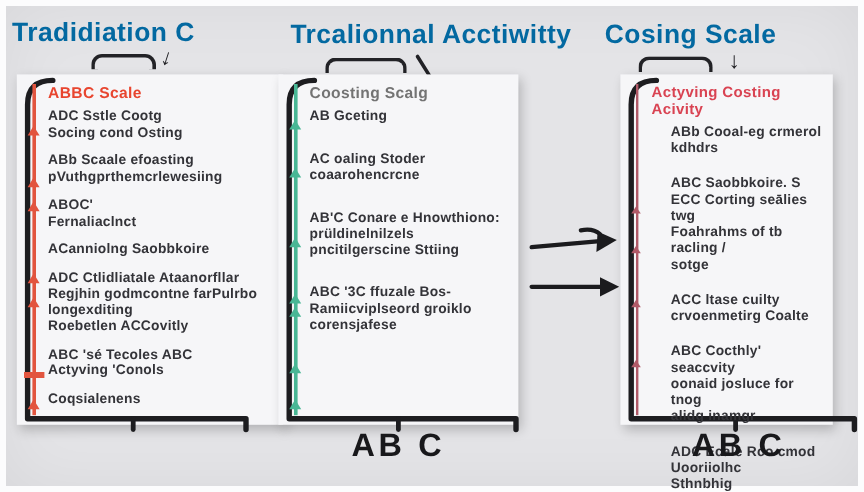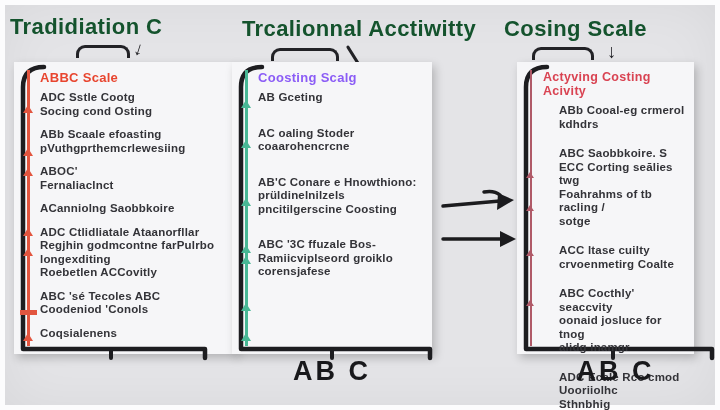--- a/index.html
+++ b/index.html
@@ -4,21 +4,21 @@
 <style>
   html,body { margin:0; padding:0; background:#cfcfd3; }
   .frame {
     position:relative; width:720px; height:410px;
     background:#e4e4e7;
     box-shadow: inset 0 0 0 5px #fcfcfd, inset 0 0 60px rgba(0,0,0,0.06);
     font-family:"Liberation Sans", sans-serif;
     overflow:hidden;
   }
   .col-header {
-    position:absolute; font-weight:bold; font-size:22px; color:#14532d;
+    position:absolute; font-weight:bold; font-size:22px; color:#0369a1;
     letter-spacing:0.4px; white-space:nowrap;
   }
   .h-bracket {
     position:absolute; height:13px; box-sizing:border-box;
     border:3px solid #222226; border-bottom:none;
     border-radius:9px 9px 0 0;
   }
   .h-arrow { position:absolute; font-size:19px; font-weight:bold; color:#222226; }
   .h-slash {
     position:absolute; width:3px; height:24px; background:#222226;
@@ -38,21 +38,21 @@
     position:absolute; left:-4px; width:0; height:0;
     border-left:5px solid transparent; border-right:5px solid transparent;
   }
   .col-red  .tick { border-bottom:8px solid #e2553f; }
   .col-teal .tick { border-bottom:8px solid #49b795; }
   .col-pink .tick { border-bottom:6px solid #b05a68; border-left-width:4px; border-right-width:4px; }
   .dash { position:absolute; left:-7px; width:17px; height:5px; background:#e2553f; }
   .panel-content { position:absolute; left:26px; top:8px; right:4px; }
   .panel-title { font-weight:bold; font-size:13px; letter-spacing:0.3px; margin:0 0 6px 0; }
   .col-red  .panel-title { color:#e8452f; }
-  .col-teal .panel-title { color:#8b5cf6; }
+  .col-teal .panel-title { color:#737373; }
   .col-pink .panel-title { color:#d94352; font-size:12.5px; }
   .panel-item {
     font-weight:bold; font-size:11.5px; line-height:13.5px; color:#333338;
     white-space:pre-line; letter-spacing:0.2px;
   }
   .col-red  .panel-item { margin-bottom:10px; }
   .col-teal .panel-item { margin-bottom:22px; }
   .col-pink .panel-item { margin-bottom:16px;margin-left:16px; }
   .bottom-label {
     position:absolute; top:356px; font-weight:bold; font-size:27px;
@@ -99,21 +99,21 @@
       <div class="panel-item">ABb Scaale efoasting
 pVuthgprthemcrlewesiing</div>
       <div class="panel-item">ABOC'
 Fernaliaclnct</div>
       <div class="panel-item">ACanniolng Saobbkoire</div>
       <div class="panel-item">ADC Ctlidliatale Ataanorfllar
 Regjhin godmcontne farPulrbo
 longexditing
 Roebetlen ACCovitly</div>
       <div class="panel-item">ABC 'sé Tecoles ABC
-Coodeniod 'Conols</div>
+Actyving 'Conols</div>
       <div class="panel-item">Coqsialenens</div>
     </div>
   </div>
 
   <div class="card col-teal" style="left:232px; width:200px;">
     <svg class="bracket" width="212" height="306" viewBox="0 0 212 306">
       <path d="M 30 5 Q 9 5 9 25 L 9 287 L 198 287 L 198 296" fill="none" stroke="#1d1d20" stroke-width="4.5" stroke-linecap="round" stroke-linejoin="round"></path>
       <path d="M 100 287 L 100 296" fill="none" stroke="#1d1d20" stroke-width="4" stroke-linecap="round"></path>
     </svg>
     <div class="axis-line">
@@ -125,21 +125,21 @@
       <div class="tick" style="top:233px;"></div>
       <div class="tick" style="top:263px;"></div>
     </div>
     <div class="panel-content">
       <div class="panel-title">Coosting Scalg</div>
       <div class="panel-item">AB Gceting</div>
       <div class="panel-item">AC oaling Stoder
 coaarohencrcne</div>
       <div class="panel-item">AB'C Conare e Hnowthiono:
 prüldinelnilzels
-pncitilgerscine Coosting</div>
+pncitilgerscine Sttiing</div>
       <div class="panel-item">ABC '3C ffuzale Bos-
 Ramiicviplseord groiklo
 corensjafese</div>
     </div>
   </div>
   <div class="bottom-label" style="left:232px; width:200px;">AB C</div>
 
   <svg class="between-arrows" width="82" height="72" viewBox="0 0 82 72">
     <path d="M 3 23 L 60 18" fill="none" stroke="#1b1b1e" stroke-width="3.5" stroke-linecap="round"></path>
     <path d="M 44 9 Q 54 7 60 12" fill="none" stroke="#1b1b1e" stroke-width="3.5" stroke-linecap="round"></path>

